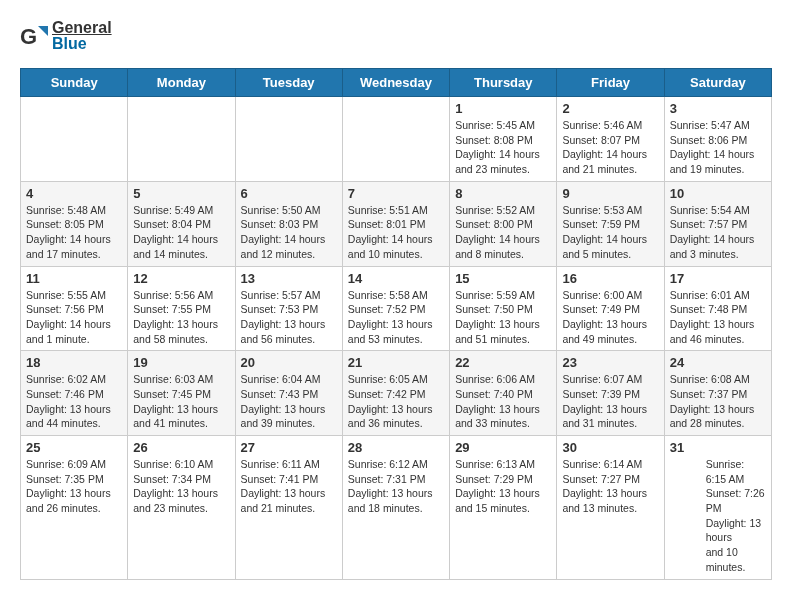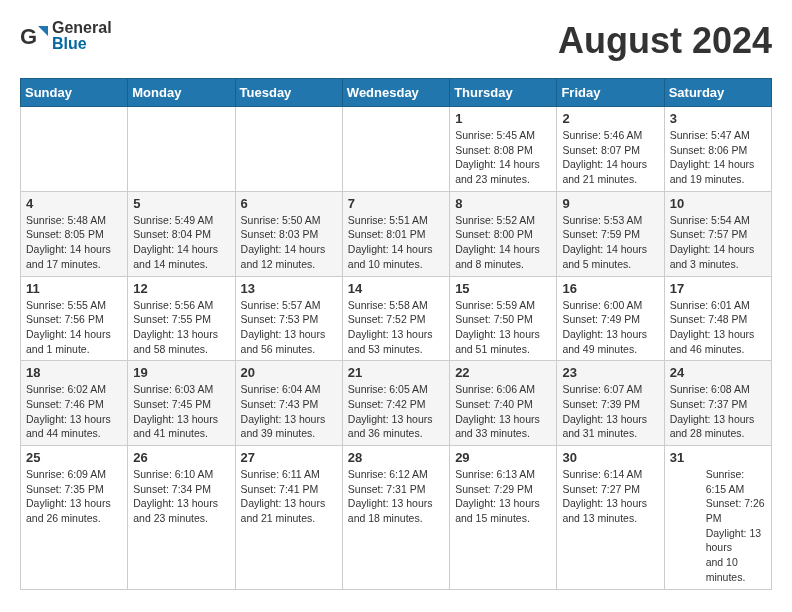--- a/index.html
+++ b/index.html
@@ -40,21 +40,21 @@
     table {
       width: 100%;
       border-collapse: collapse;
     }
     thead tr th {
       background-color: #2176ae;
       color: #fff;
       font-size: 13px;
       font-weight: bold;
       padding: 6px 4px;
-      text-align: left;
+      text-align: center;
       border: 1px solid #1a5e8a;
     }
     tbody tr td {
       border: 1px solid #ccc;
       vertical-align: top;
       padding: 4px 5px;
       font-size: 11px;
       color: #333;
       min-height: 80px;
       width: 14.28%;
@@ -82,29 +82,28 @@
 <body>
 
 <div class="header-area">
   <div class="logo">
     <svg class="logo-icon" viewBox="0 0 28 28">
       <text x="0" y="22" font-size="22" font-weight="bold" fill="#333">G</text>
       <polygon points="18,4 28,4 28,14" fill="#2176ae"></polygon>
     </svg>
     <div>
       <div style="line-height:1">
-        <span style="font-size:16px;font-weight:bold;color:#333;">General</span>
+        <span style="font-size:16px;font-weight:bold;color:#333;text-decoration:underline;">General</span>
       </div>
       <div style="line-height:1">
         <span style="font-size:16px;font-weight:bold;color:#0369a1;">Blue</span>
       </div>
     </div>
   </div>
   <div class="title-area">
-    <div class="calendar-title">August 2024</div>
   </div>
 </div>
 
 <table>
   <thead>
     <tr>
     <th>Sunday</th>
         <th>Monday</th>
         <th>Tuesday</th>
         <th>Wednesday</th>

